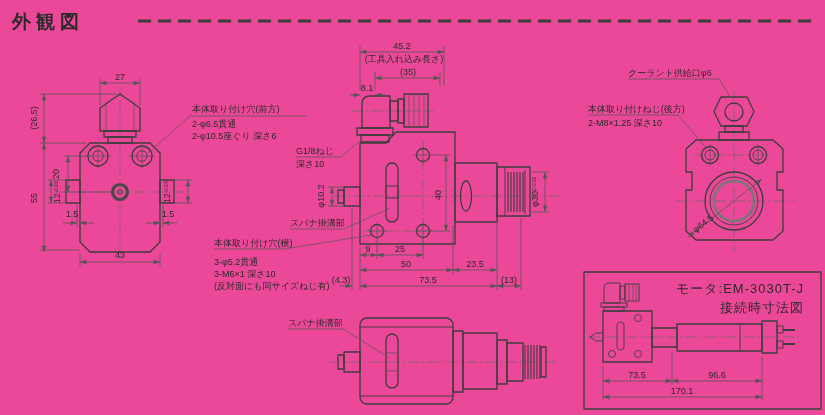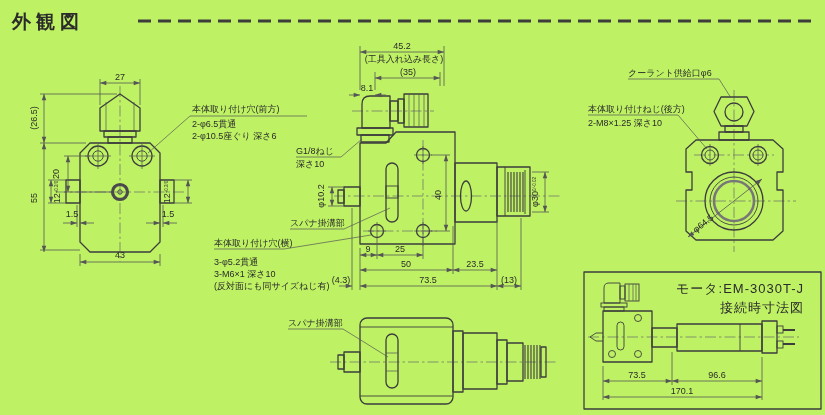--- a/index.html
+++ b/index.html
@@ -1,16 +1,16 @@
 <!DOCTYPE html>
 <html><head>
 <meta charset="utf-8">
 <style>
   html,body{margin:0;padding:0;background:#ffffff;}
-  #page{position:relative;width:825px;height:415px;background:#bef264;overflow:hidden;}
+  #page{position:relative;width:825px;height:415px;background:#ec4899;overflow:hidden;}
   svg{display:block;}
   text{font-family:"Liberation Sans","DejaVu Sans",sans-serif;fill:#2b2b2b;}
   .title-txt{font-size:19px;font-weight:bold;letter-spacing:5px;}
   .obj{fill:none;stroke:#3d3d3d;stroke-width:1.3;stroke-linejoin:round;stroke-linecap:round;}
   .obj2{fill:none;stroke:#3d3d3d;stroke-width:0.9;}
   .ring{fill:none;stroke:#4a4a4a;stroke-width:3.2;}
   .ring2{fill:none;stroke:#777;stroke-width:2.6;}
   .thin{fill:none;stroke:#555;stroke-width:0.7;}
   .dim{fill:none;stroke:#555;stroke-width:0.8;}
   .cl{fill:none;stroke:#6a6a6a;stroke-width:0.7;stroke-dasharray:11 3 2.5 3;}

